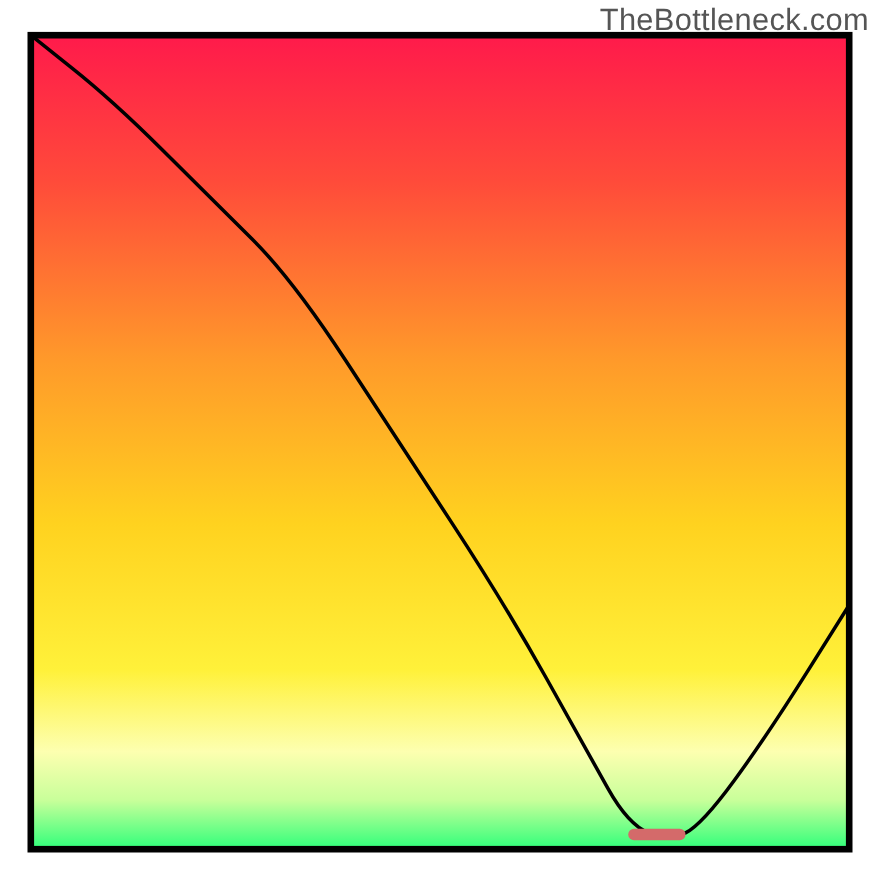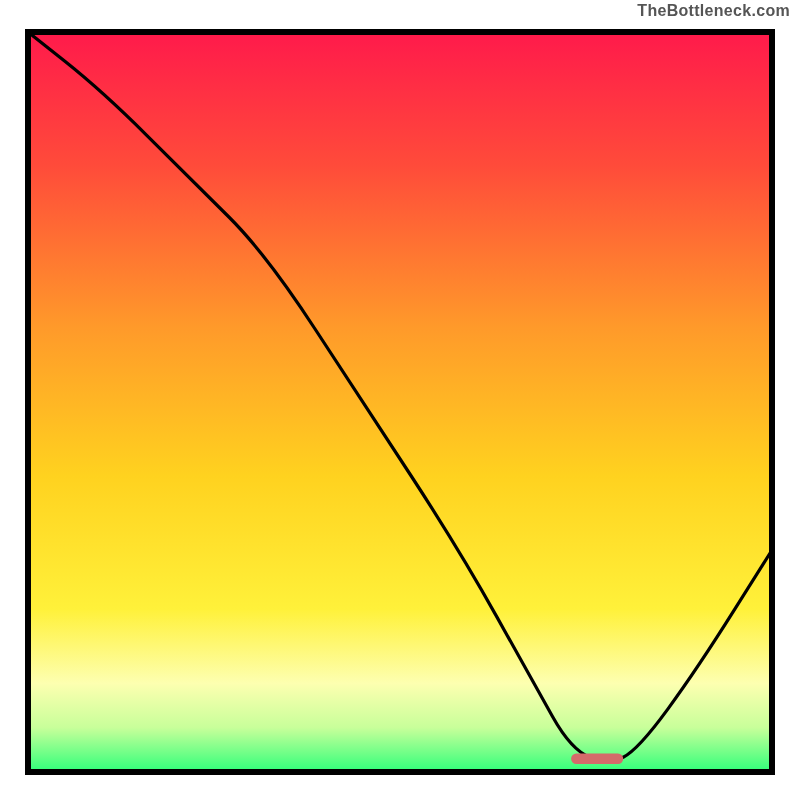--- a/index.html
+++ b/index.html
@@ -13,22 +13,22 @@
   .frame {
     position: relative;
     width: 800px;
     height: 800px;
     box-sizing: border-box;
   }
   .watermark {
     position: absolute;
     top: 2px;
     right: 10px;
-    font-size: 16px;
-    font-weight: 700;
+    font-size: 28px;
+    font-weight: 400;
     color: #555;
     letter-spacing: 0.3px;
   }
   svg {
     display: block;
   }
 </style>
 </head>
 <body>
 

